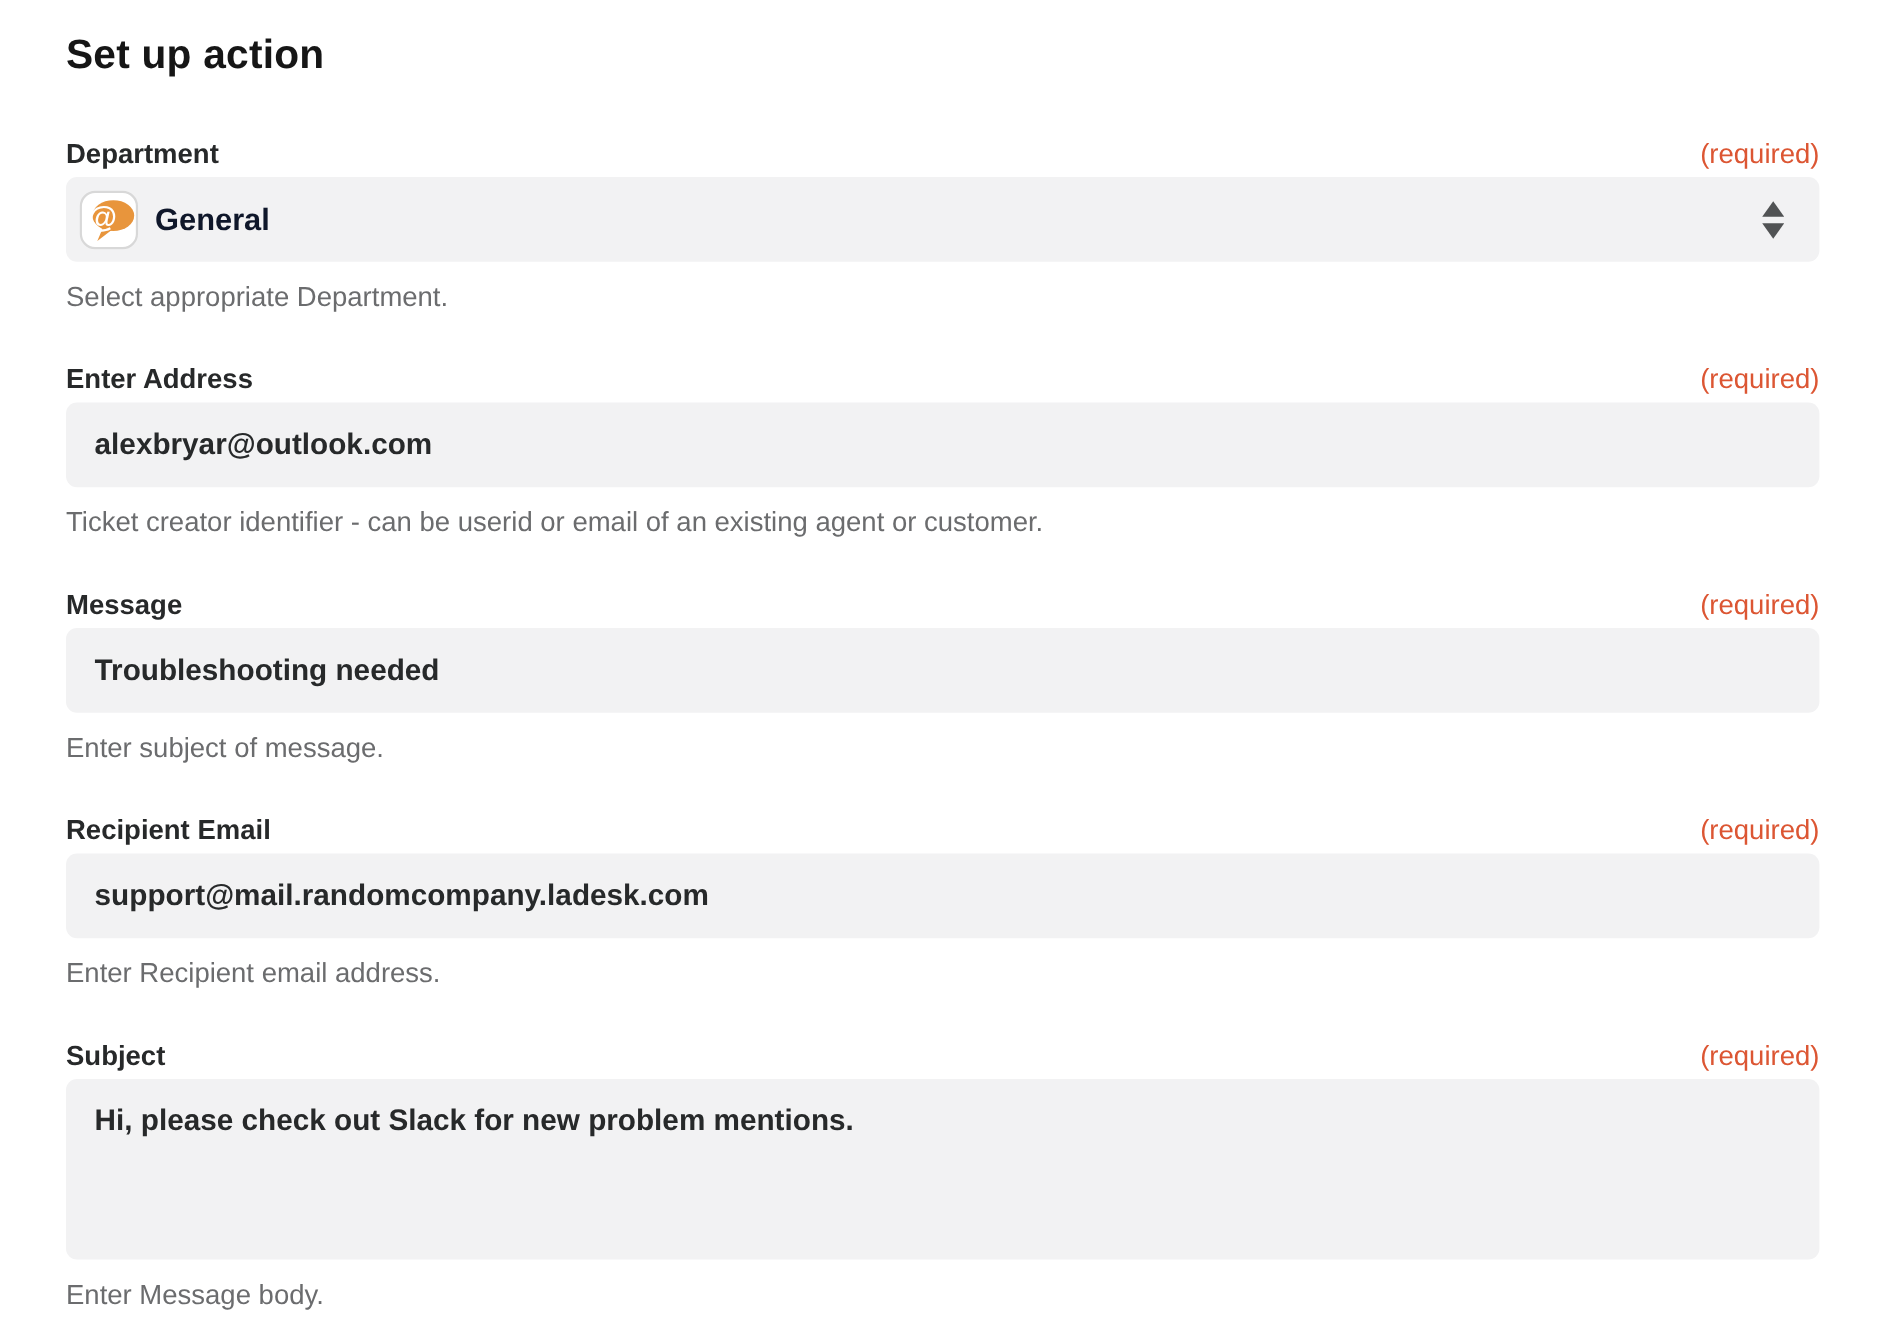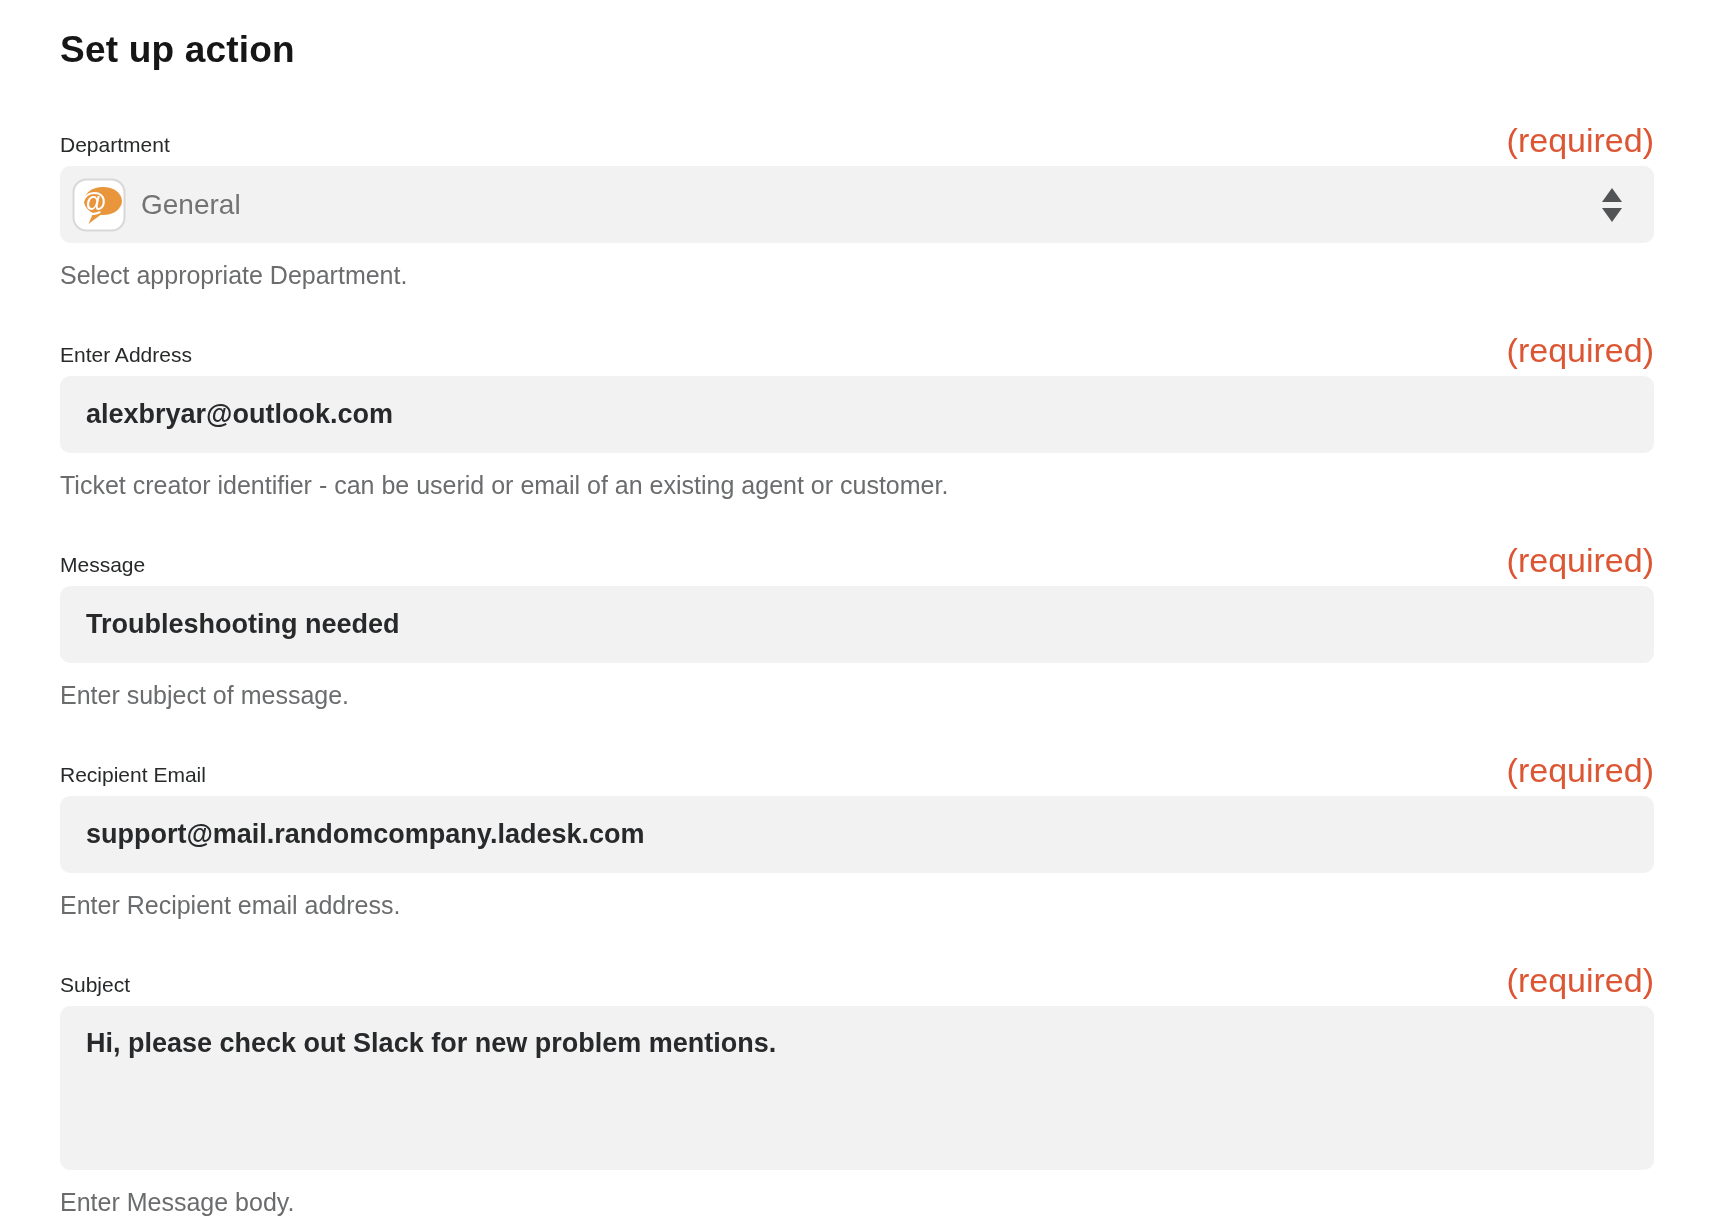--- a/index.html
+++ b/index.html
@@ -28,26 +28,26 @@
   }
   .field { margin-bottom: 46px; }
   .label-row {
     display: flex;
     justify-content: space-between;
     align-items: baseline;
     line-height: 28px;
     margin-bottom: 7px;
   }
   .field-label {
-    font-size: 21px;
-    font-weight: 400;
+    font-size: 25px;
+    font-weight: 700;
     color: #27292a;
   }
   .required-badge {
-    font-size: 34px;
+    font-size: 25px;
     font-weight: 400;
     color: #dc5633;
   }
   .control {
     display: block;
     width: 100%;
     height: 77px;
     background: #f2f2f3;
     border: none;
     border-radius: 10px;
@@ -71,22 +71,22 @@
     cursor: pointer;
   }
   .select-icon {
     width: 54px;
     height: 54px;
     flex: 0 0 auto;
   }
   .select-value {
     margin-left: 15px;
     font-size: 28px;
-    font-weight: 400;
-    color: #737373;
+    font-weight: 700;
+    color: #0f172a;
   }
   .chevrons {
     margin-left: auto;
     display: flex;
     flex-direction: column;
     align-items: center;
     gap: 6px;
   }
   .tri {
     width: 0;

